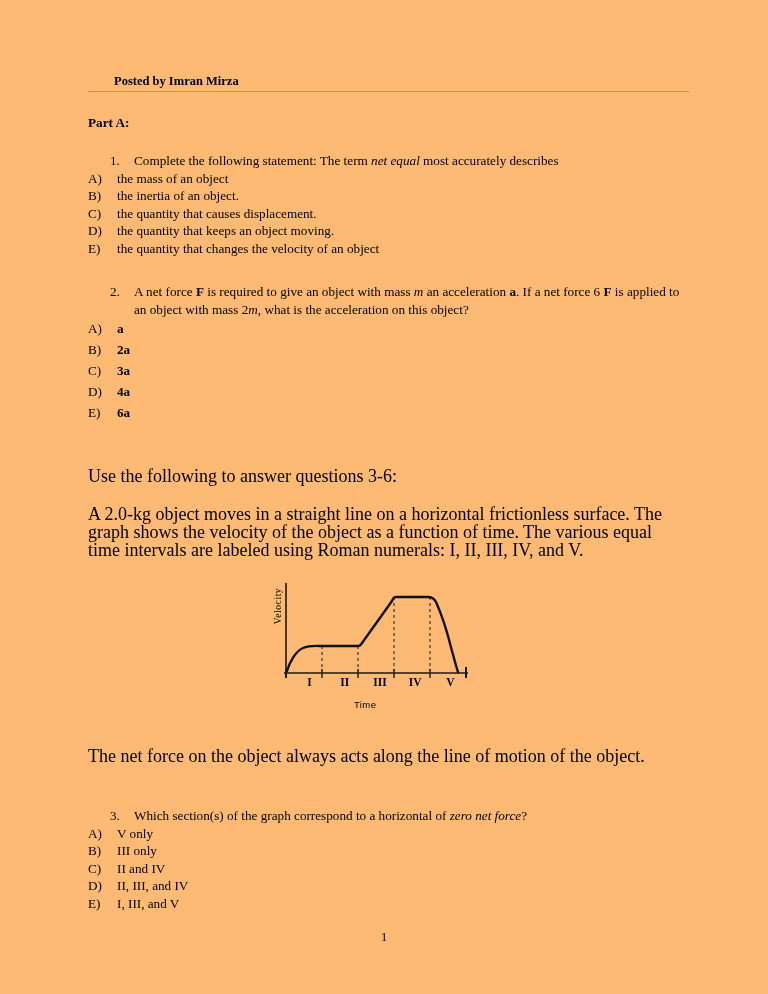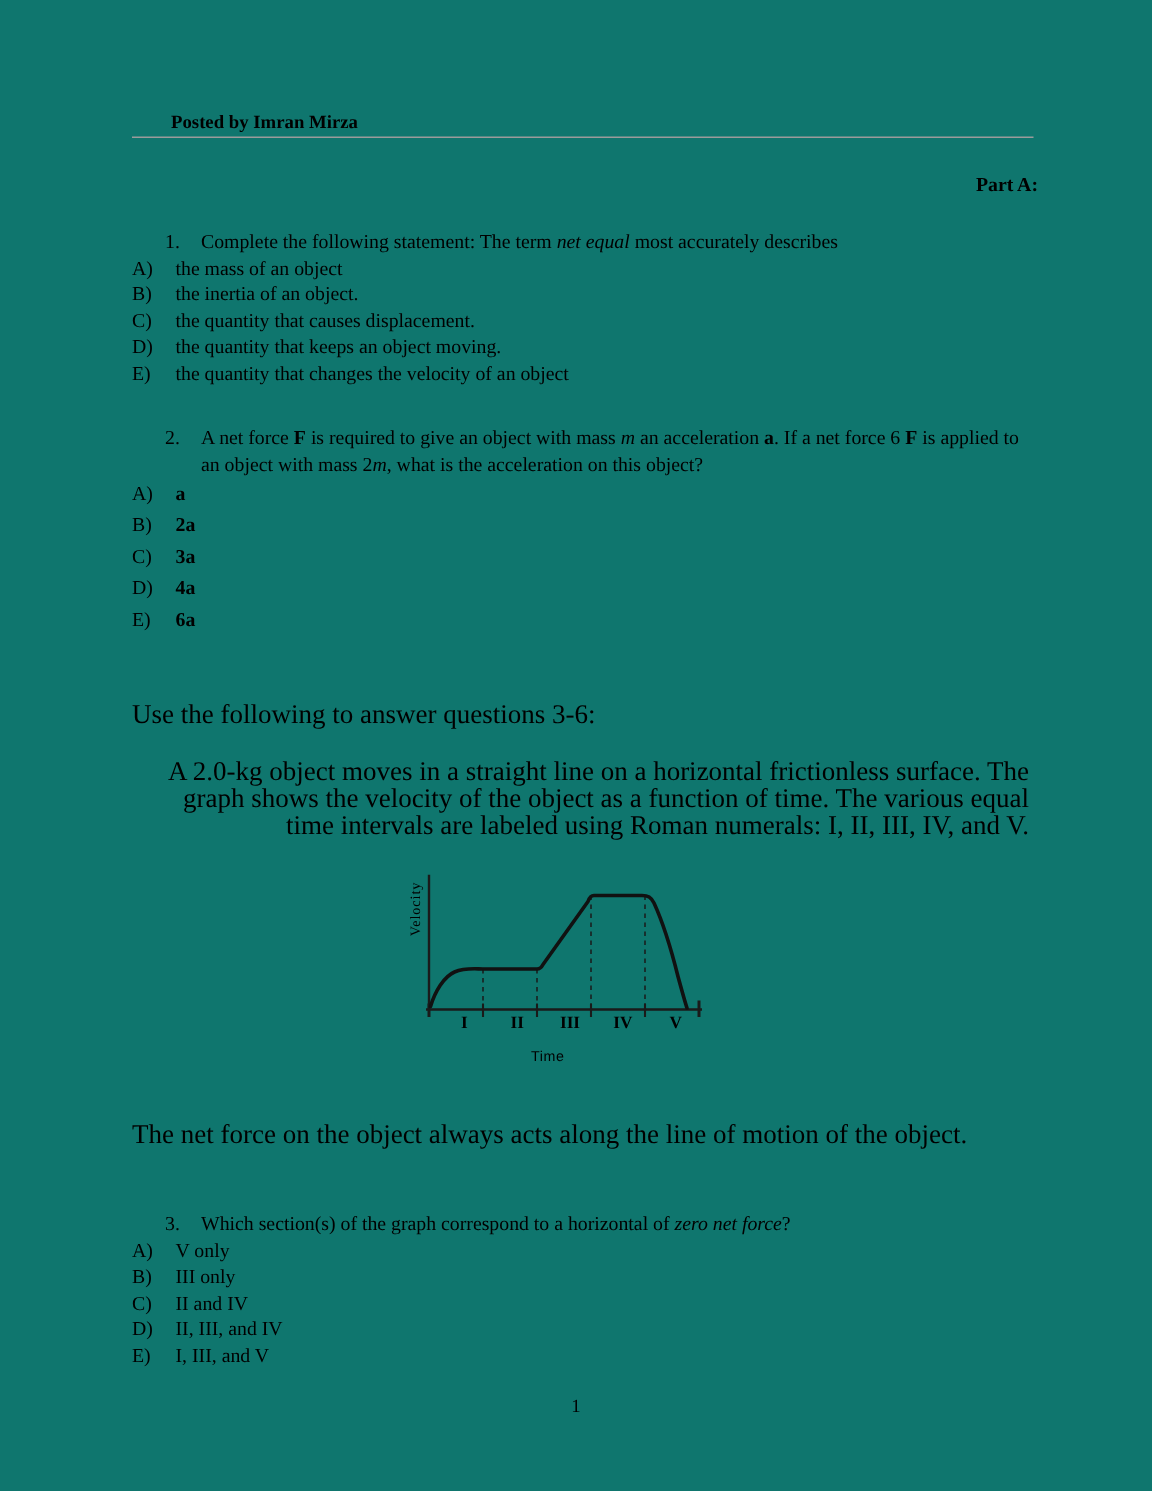--- a/index.html
+++ b/index.html
@@ -15,21 +15,21 @@
     font-family: "Liberation Serif", "DejaVu Serif", serif;
     color: #000000;
     overflow: hidden;
   }
   .page {
     position: absolute;
     left: 0;
     top: 0;
     width: 768px;
     height: 994px;
-    background: #0f766e;
+    background: #fdba74;
   }
   .content {
     position: absolute;
     left: 88px;
     top: 74px;
     width: 604px;
   }
 
   
   .posted-by {
@@ -59,21 +59,20 @@
     width: 596px;
     word-spacing: 0.4px;
   }
 
   
   .part-heading {
     font-weight: bold;
     font-size: 13.2px;
     margin: 23px 0 0 0;
     line-height: 16px;
-    text-align: right;
   }
 
   
   .question-block {
     margin-top: 21px;
   }
   .q-stem {
     display: flex;
     font-size: 13.2px;
     line-height: 17.5px;
@@ -114,21 +113,21 @@
   b.bf  { font-weight: bold; }
 
   
   .para {
     font-size: 18px;
     line-height: 18px;
     margin: 0;
     width: 598px;
   }
   .para-gap-lg { margin-top: 44px; }
-  .para-gap-md { margin-top: 20px; text-align: right; }
+  .para-gap-md { margin-top: 20px; }
 
   
   .figure {
     position: relative;
     height: 140px;
     margin-top: 24px;
   }
   .figure-inner {
     position: absolute;
     left: 188px;

